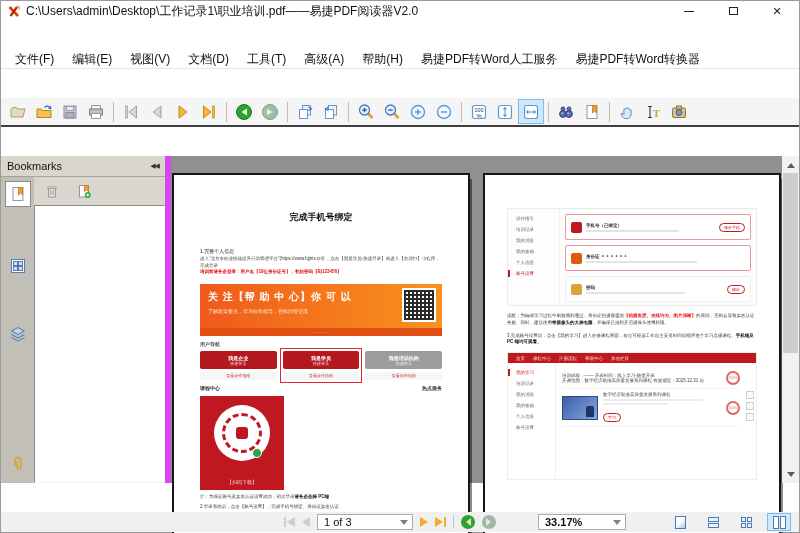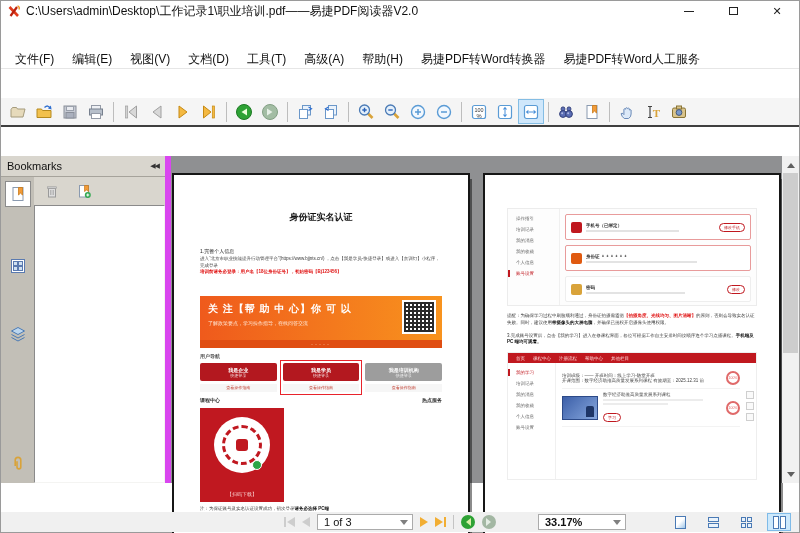--- a/index.html
+++ b/index.html
@@ -47,21 +47,21 @@
   .page { width:294px; height:419px; background:#fff; outline:2px solid #161616; box-shadow:4px 4px 0 rgba(0,0,0,.45); overflow:hidden; position:relative; }
 
   .t5 { font-size:5px; line-height:1.55; color:#222; }
   .t4 { font-size:4.5px; line-height:1.5; color:#3a3a3a; }
   .red { color:#e01212; font-weight:bold; }
   .bold { font-weight:bold; color:#111; }
 
   
   .p-title { margin-top:36px; text-align:center; font-size:9px; font-weight:bold; color:#111; }
   .blk { margin:0 26px; }
-  .banner { margin:20px 26px 0; height:44px; background:linear-gradient(90deg,#ef5a1c,#f8931e); position:relative; padding:6px 8px 8px; }
+  .banner { margin:8px 26px 0; height:44px; background:linear-gradient(90deg,#ef5a1c,#f8931e); position:relative; padding:6px 8px 8px; }
   .banner-title { color:#fff; font-weight:bold; font-size:10px; letter-spacing:1px; }
   .banner-sub { color:#ffe9d8; font-size:5px; margin-top:4px; }
   .banner-qr { position:absolute; right:6px; top:4px; width:34px; height:34px; background:#fff; padding:2px; }
   .qr-pat { width:100%; height:100%; background:
       repeating-linear-gradient(0deg,#2a2a2a 0 2px,transparent 2px 4px),
       repeating-linear-gradient(90deg,#2a2a2a 0 2px,#fff 2px 4px); }
   .banner-strip { margin:0 26px; height:8px; background:#e04e12; color:#ffd; font-size:6px; line-height:8px; text-align:center; letter-spacing:2px; }
   .site { margin:0 26px; background:#fff; }
   .nav-label { font-size:5px; color:#555; margin-top:5px; font-weight:bold; }
   .nav-row { display:flex; gap:6px; margin-top:4px; align-items:flex-start; }
@@ -178,22 +178,22 @@
   </div>
 
   <div class="menubar">
     <span class="menu-item">文件(F)</span>
     <span class="menu-item">编辑(E)</span>
     <span class="menu-item">视图(V)</span>
     <span class="menu-item">文档(D)</span>
     <span class="menu-item">工具(T)</span>
     <span class="menu-item">高级(A)</span>
     <span class="menu-item">帮助(H)</span>
+    <span class="menu-item">易捷PDF转Word人工服务</span>
     <span class="menu-item">易捷PDF转Word转换器</span>
-    <span class="menu-item">易捷PDF转Word人工服务</span>
   </div>
 
   <div class="toolbar">
     <div class="tbtn">
       <svg width="18" height="18">
           <path d="M2 6.5 l1.5-2 h4 l1 1.5 h7.5 l-2 8 H2 Z" fill="#e6dabb" stroke="#a59b7d"></path>
         </svg>
     </div>
     <div class="tbtn">
       <svg width="18" height="18">
@@ -407,21 +407,21 @@
           </div>
           <div class="sb-content"></div>
         </div>
       </div>
     </div>
 
     <div class="docarea">
       <div class="pages-wrap">
 
         <div class="page">
-          <div class="p-title">身份证实名认证</div>
+          <div class="p-title">完成手机号绑定</div>
           <div class="blk" style="margin-top:24px;">
             <div class="t5">1.完善个人信息</div>
             <div class="t4">进入“北京市职业技能提升行动管理平台”(https://www.bjjnts.cn/) ，点击【我是学员-快捷登录】或进入【京训钉】小程序，完成登录</div>
             <div class="t4 red">培训前请务必登录：用户名【18位身份证号】，初始密码【Bj123456】</div>
           </div>
           <div class="banner">
             <div class="banner-title">关 注【帮 助 中 心】你 可 以</div>
             <div class="banner-sub">了解政策要点，学习操作指导，在线问答交流</div>
             <div class="banner-qr">
                 <div class="qr-pat"></div>

